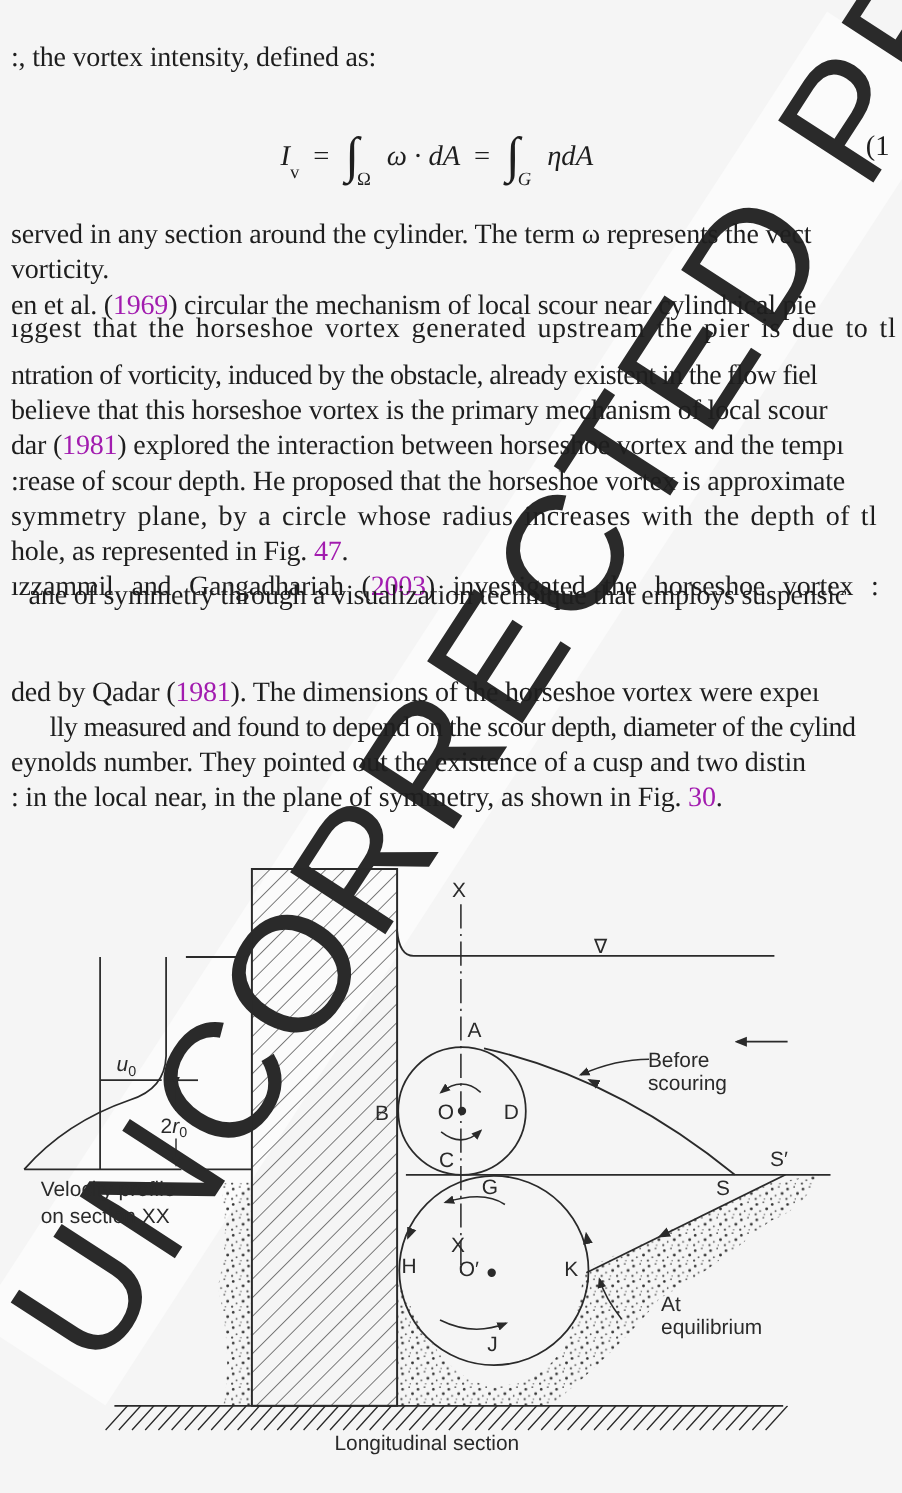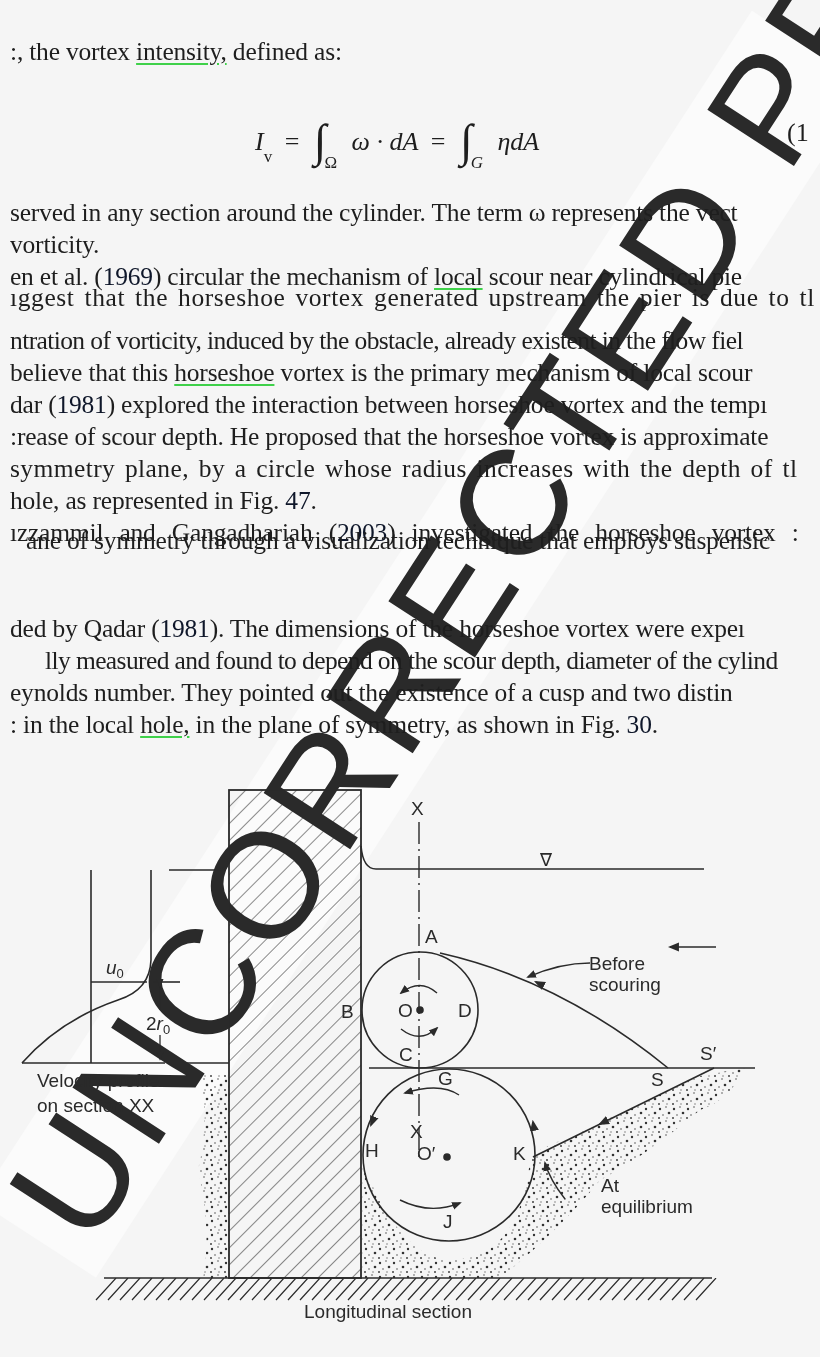--- a/index.html
+++ b/index.html
@@ -9,22 +9,22 @@
       font-family: "Liberation Serif", "DejaVu Serif", serif;
       color: #1e1e1e;
     }
     .page { position: absolute; left: 0; top: 0; width: 820px; height: 1357px; }
     .line {
       position: absolute; left: 10px; white-space: nowrap;
       font-size: 25.5px; line-height: 30px;
       font-family: "Liberation Serif", serif;
       letter-spacing: -0.2px;
     }
-    .cite { color: #0f172a; }
-    .spell { text-decoration: underline; text-decoration-color: #3fd14a; text-decoration-thickness: 2px; text-underline-offset: 3px; margin-top: 45px; }
+    .cite { color: #a21caf; }
+    .spell { text-decoration-color: #3fd14a; text-decoration-thickness: 2px; text-underline-offset: 3px; margin-top: 45px; }
     .eq { position: absolute; left: 255px; top: 108px; font-size: 26px; white-space: nowrap; font-family: "Liberation Serif", serif; }
     .eq i { font-style: italic; }
     .eq .int { font-size: 46px; position: relative; top: 6px; margin: 0 2px; font-style: normal; }
     .eq sub { font-size: 17px; position: relative; top: 12px; margin-left: -4px; }
     .eqnum { position: absolute; left: 787px; top: 118px; font-size: 26px; font-family: "Liberation Serif", serif; }
     svg text { font-family: "Liberation Sans", "DejaVu Sans", sans-serif; fill: #2a2a2a; }
     .watermark {
       position: absolute; left: 0; top: 0; width: 820px; height: 1357px; pointer-events: none;
     }
   </style>
@@ -79,21 +79,21 @@
   <div class="line" style="top:518px;word-spacing:10px;">
     <span>ızzammil and Gangadhariah (</span><span class="cite">2003</span><span>) investigated the horseshoe vortex :</span>
   </div>
   <div class="line" style="top:526px;margin-left:16px;">ane of symmetry through a visualization technique that employs suspensic</div>
   <div class="line" style="top:614px;">
     <span>ded by Qadar (</span><span class="cite">1981</span><span>). The dimensions of the horseshoe vortex were expeı</span>
   </div>
   <div class="line" style="top:646px;letter-spacing:-0.6px;margin-left:35px;">lly measured and found to depend on the scour depth, diameter of the cylind</div>
   <div class="line" style="top:678px;">eynolds number. They pointed out the existence of a cusp and two distin</div>
   <div class="line" style="top:710px;">
-    <span>: in the local </span><span class="spell">hole,</span><span> in the plane of symmetry, as shown in Fig. </span><span class="cite">30</span><span>.</span>
+    <span>: in the local </span><span class="spell">near,</span><span> in the plane of symmetry, as shown in Fig. </span><span class="cite">30</span><span>.</span>
   </div>
 
   <svg width="820" height="1357" viewBox="0 0 820 1357" style="position:absolute;left:0;top:0;">
     <defs>
       <pattern id="hatch" patternUnits="userSpaceOnUse" width="12" height="12" patternTransform="rotate(45)">
         <line x1="0" y1="0" x2="0" y2="12" stroke="#2a2a2a" stroke-width="1.1"></line>
       </pattern>
       <pattern id="sand" patternUnits="userSpaceOnUse" width="14" height="14">
         <circle cx="2" cy="3" r="1.2" fill="#333"></circle>
         <circle cx="8" cy="1" r="0.8" fill="#555"></circle>

